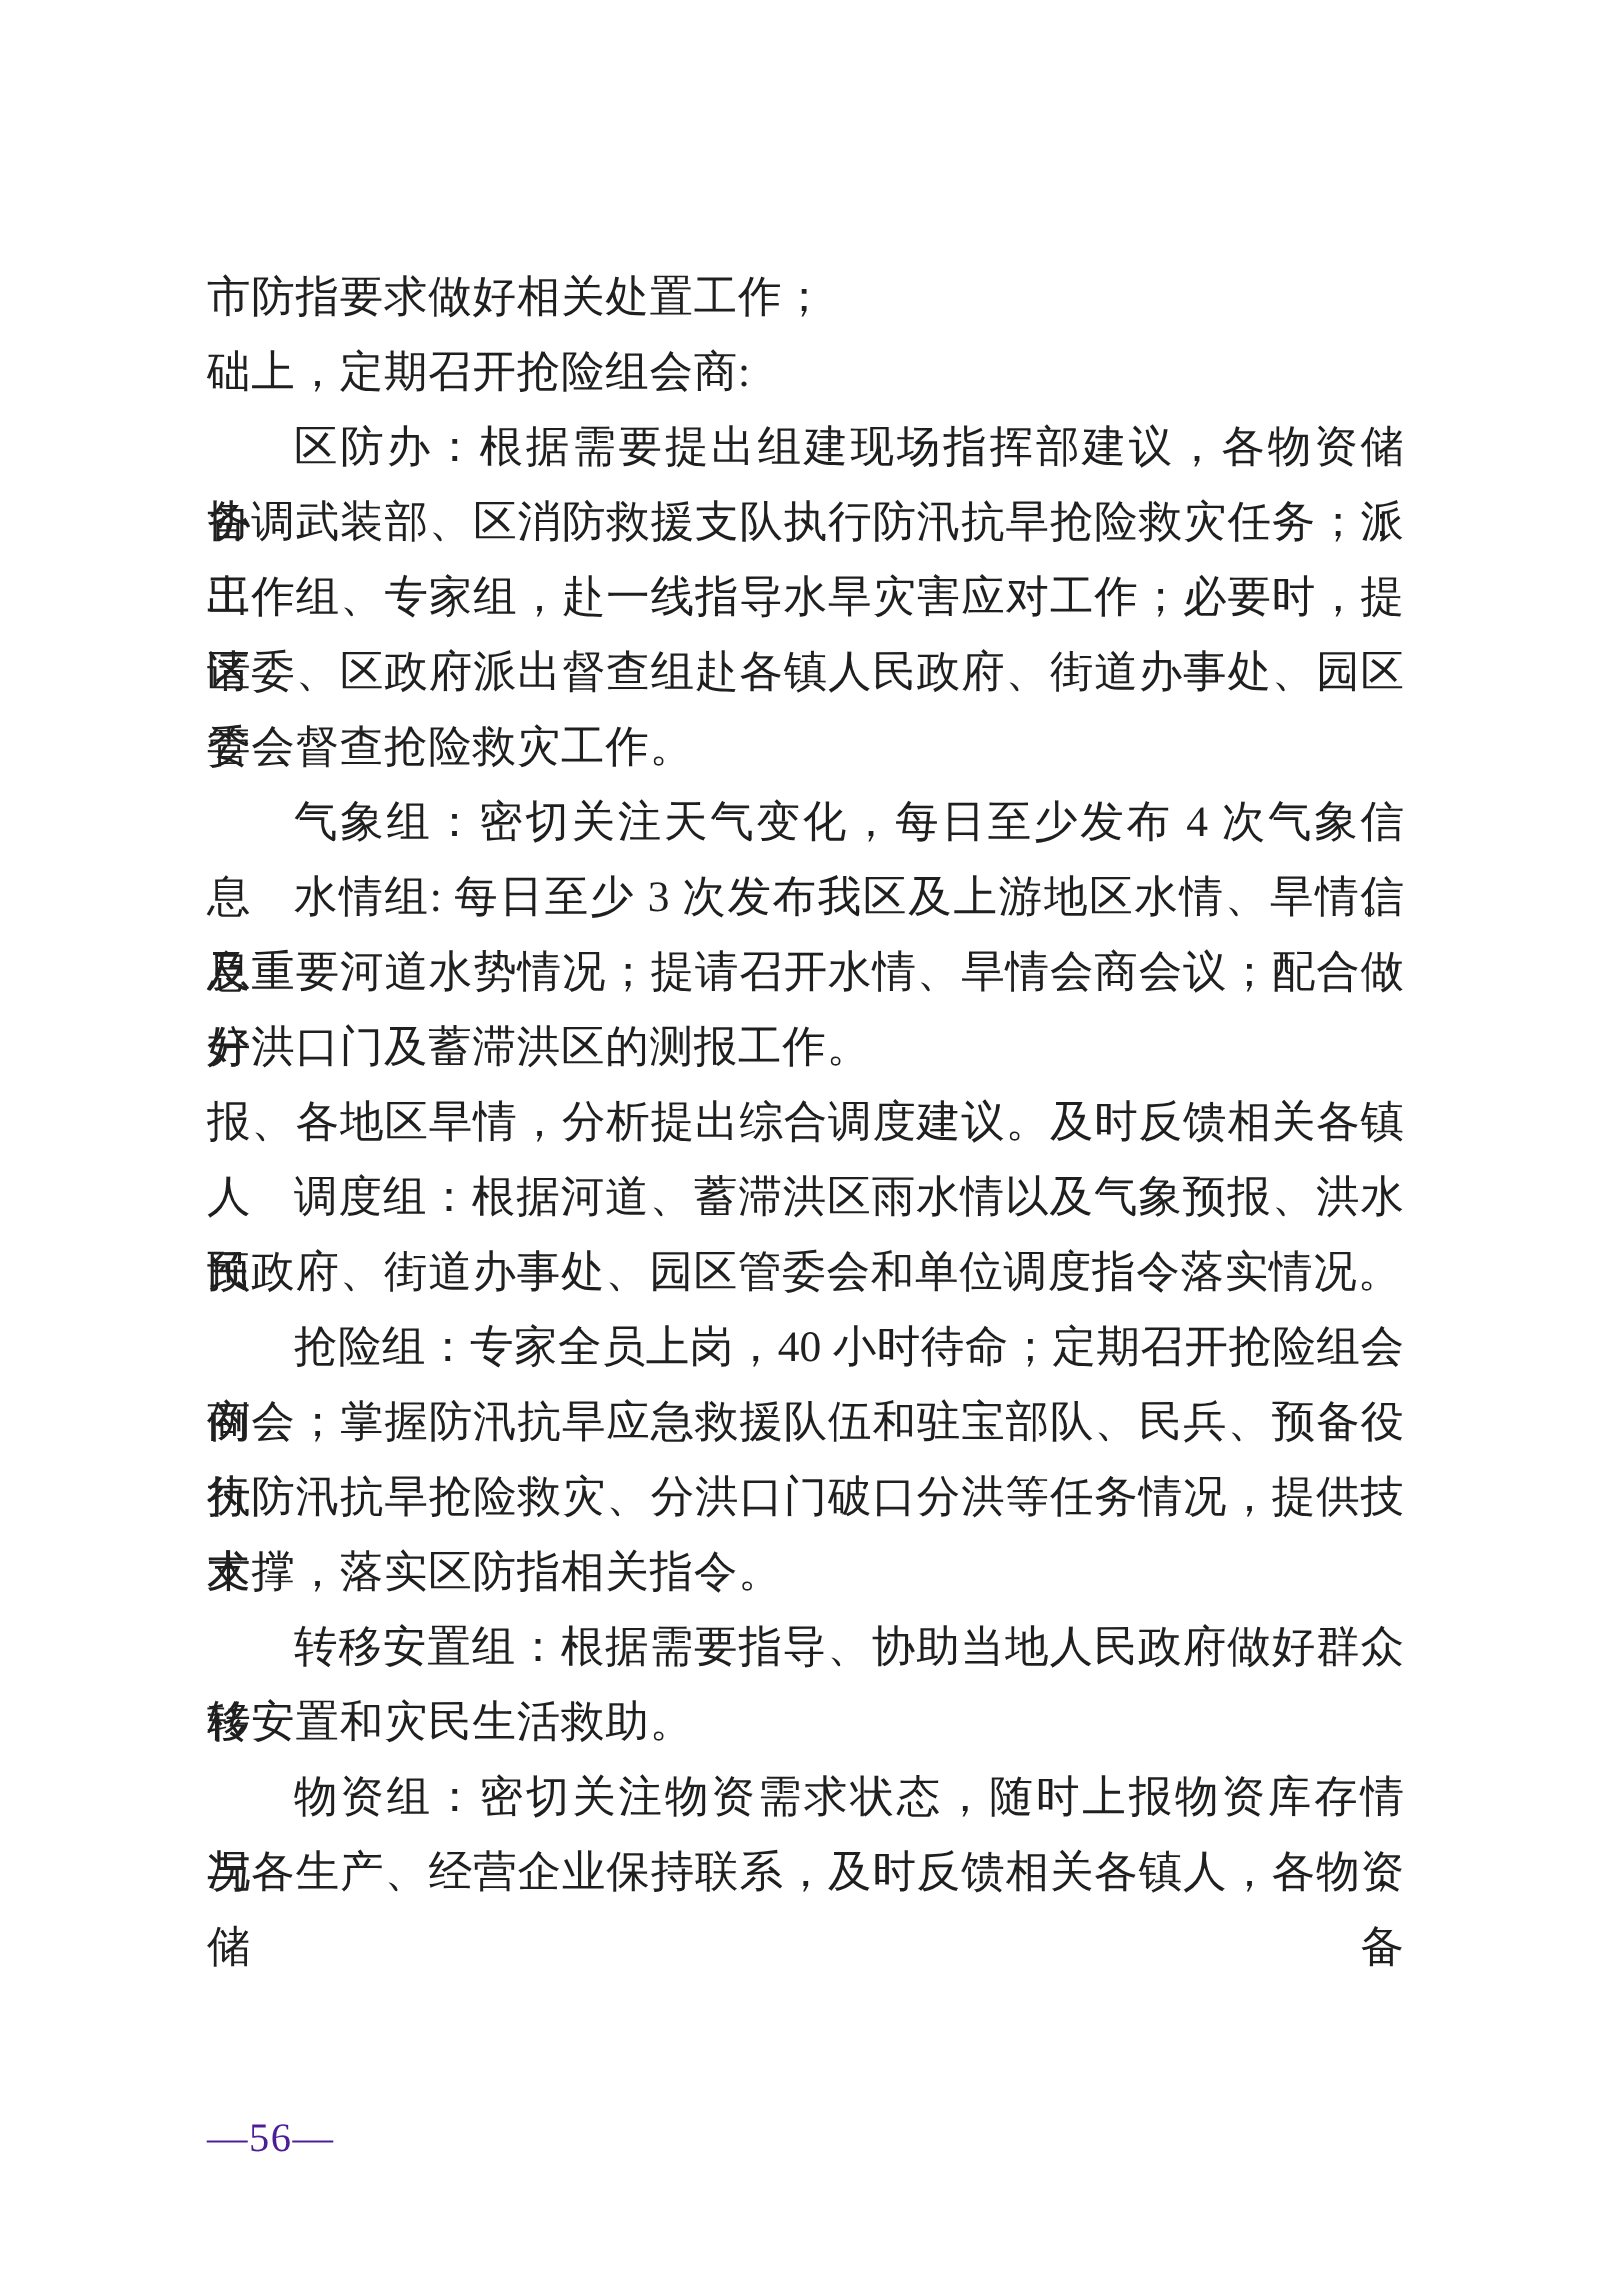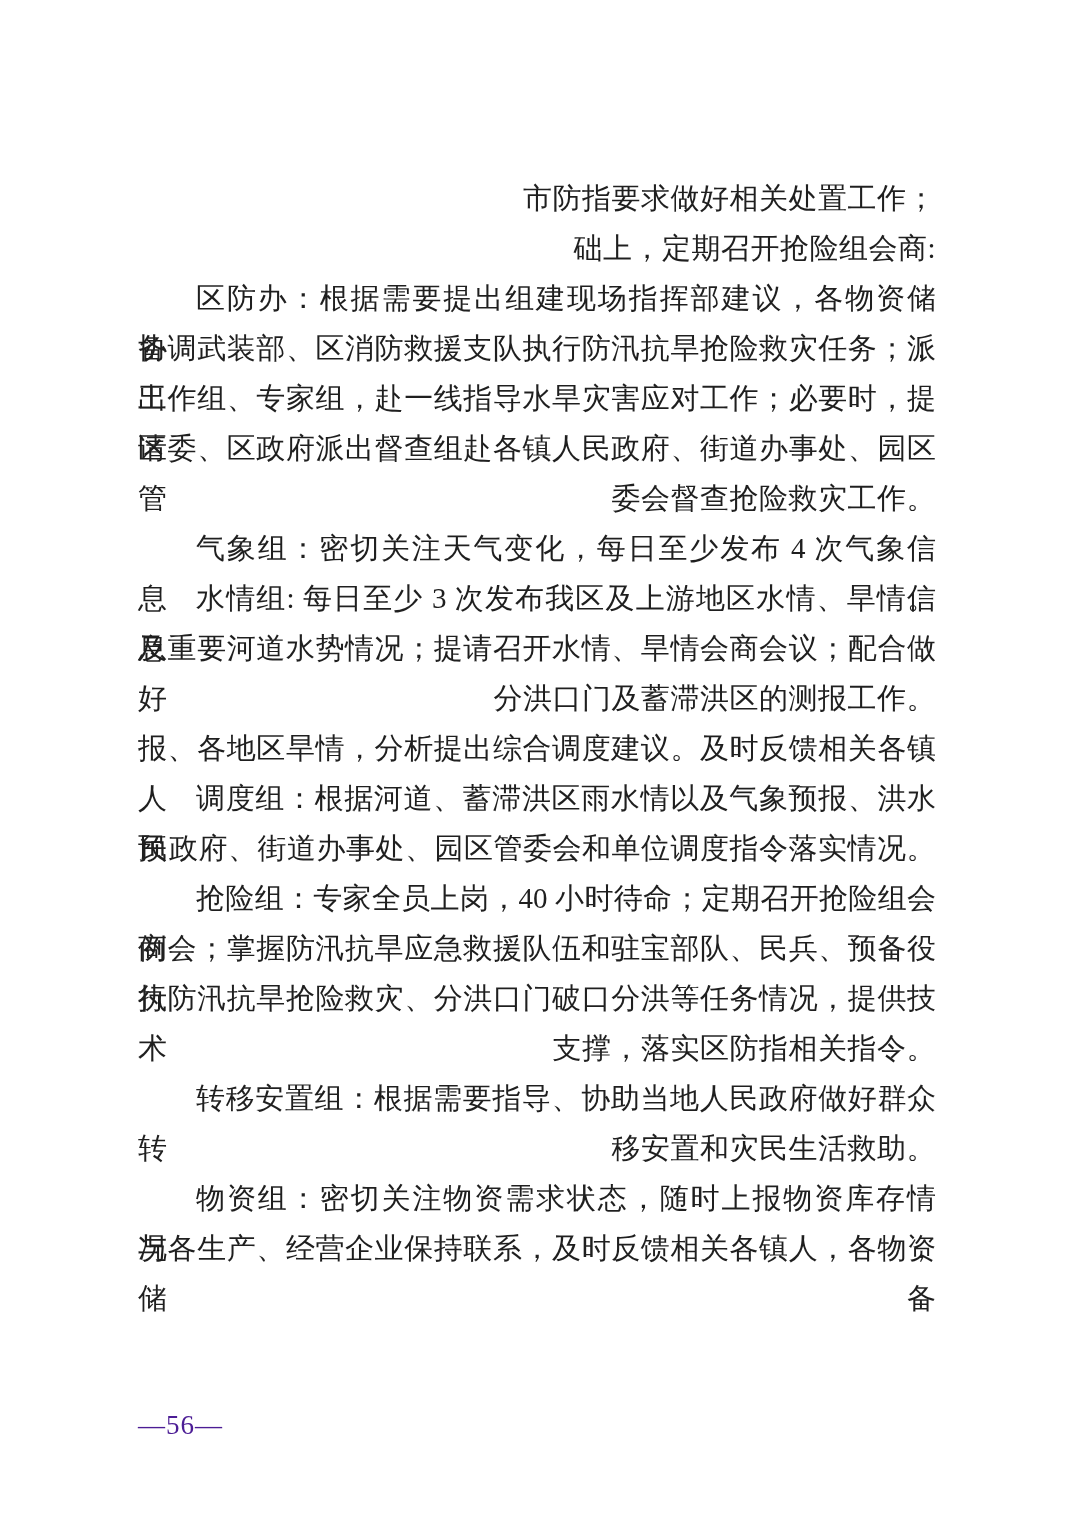--- a/index.html
+++ b/index.html
@@ -21,21 +21,21 @@
     position: absolute;
     top: 173px;
     left: 138px;
     width: 798px;
   }
   .line {
     font-size: 29px;
     line-height: 50px;
     height: 50px;
     white-space: nowrap;
-    text-align: right;
+    text-align: left;
     letter-spacing: 0.5px;
   }
   .line.fill {
     white-space: normal;
     text-align: justify;
     text-align-last: justify;
     text-justify: inter-character;
     letter-spacing: 0;
   }
   .line.indent {

